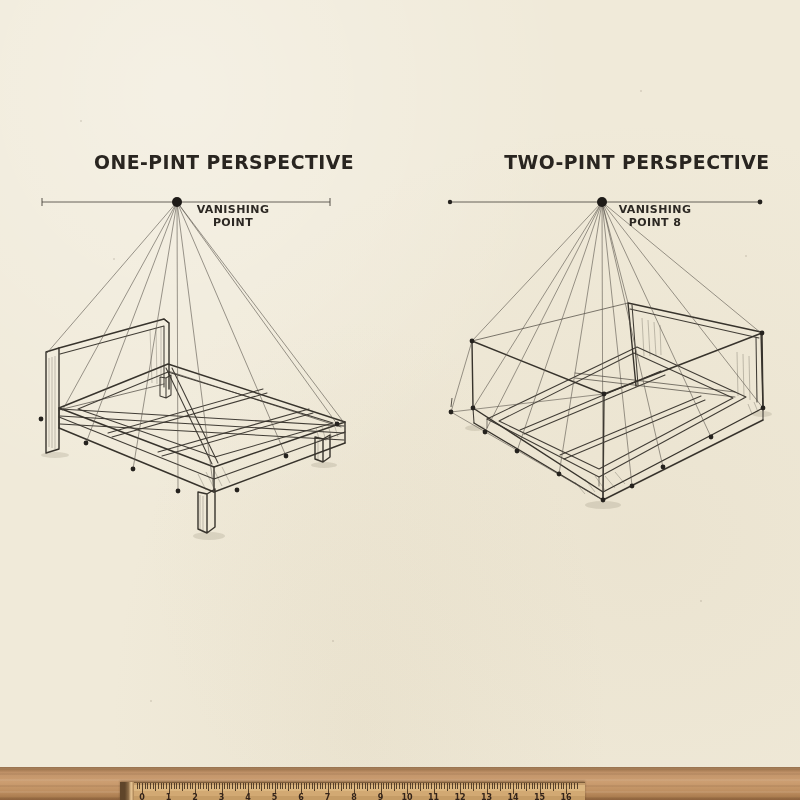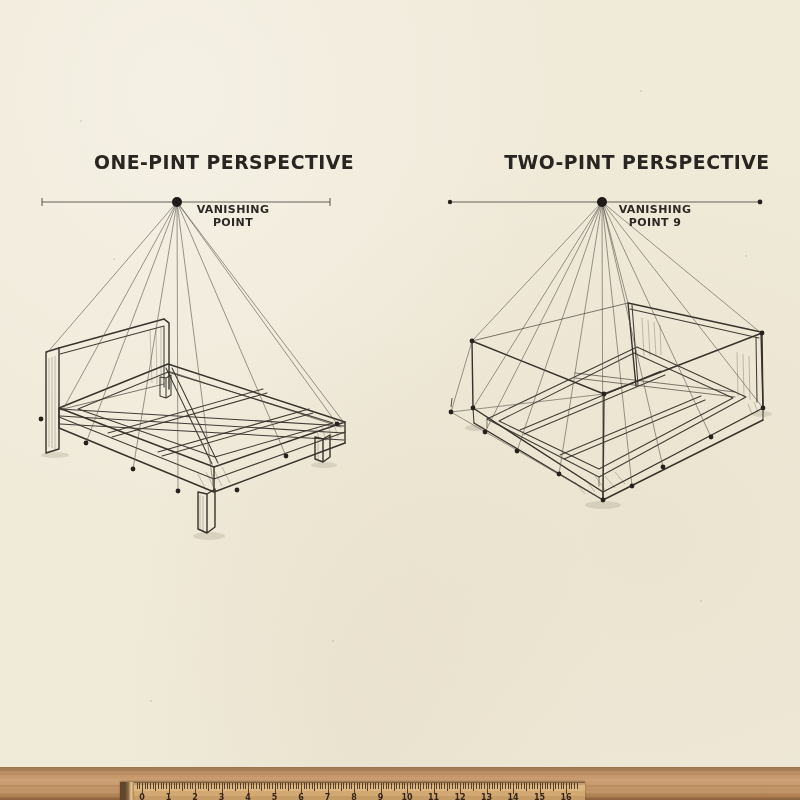--- a/index.html
+++ b/index.html
@@ -180,21 +180,21 @@
 
     <div class="fig-title" style="left:88px;top:150px;width:204px;">ONE-PINT PERSPECTIVE</div>
     <div class="fig-title" style="left:498px;top:150px;width:210px;">TWO-PINT PERSPECTIVE</div>
 
     <div class="vp-label" style="left:190px;top:204px;">
       <span>VANISHING</span><br>
       <span>POINT</span>
     </div>
     <div class="vp-label" style="left:612px;top:204px;">
       <span>VANISHING</span><br>
-      <span>POINT 9</span>
+      <span>POINT 8</span>
     </div>
 
     <div class="speck" style="left:113px;top:258px;"></div>
     <div class="speck" style="left:640px;top:90px;"></div>
     <div class="speck" style="left:332px;top:640px;"></div>
     <div class="speck" style="left:150px;top:700px;"></div>
     <div class="speck" style="left:700px;top:600px;"></div>
     <div class="speck" style="left:80px;top:120px;"></div>
     <div class="speck" style="left:745px;top:255px;"></div>
   </div>

